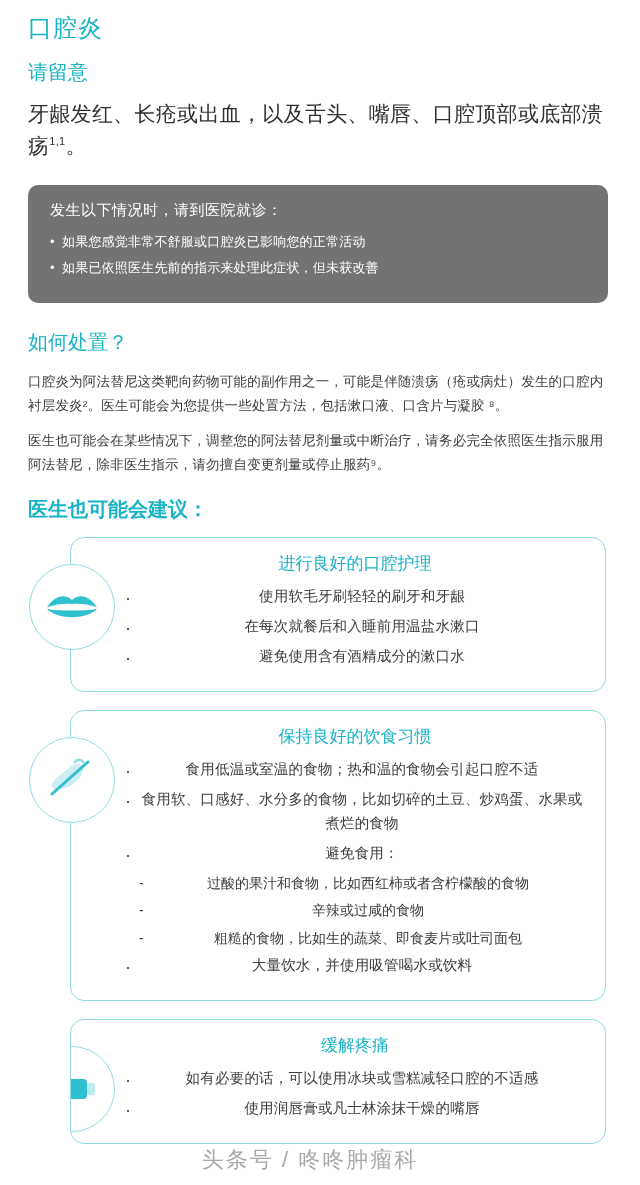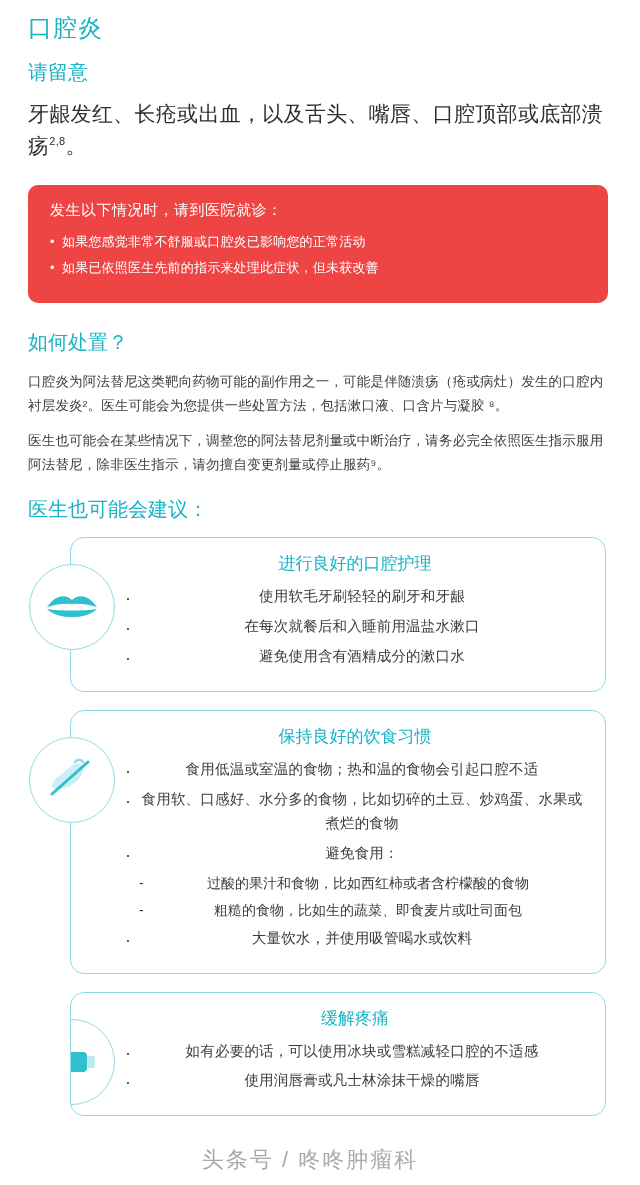--- a/index.html
+++ b/index.html
@@ -42,21 +42,21 @@
     line-height: 1.55;
     margin: 0 0 22px 0;
     letter-spacing: 0.3px;
   }
   .sup {
     font-size: 11px;
     vertical-align: super;
     color: #2f2f2f;
   }
   .callout {
-    background: #ef4444;
+    background: #737373;
     color: #ffffff;
     border-radius: 10px;
     padding: 16px 22px 18px 22px;
     margin: 0 4px 26px 0;
   }
   .callout-title {
     font-size: 15px;
     margin-bottom: 12px;
     letter-spacing: 0.5px;
   }
@@ -84,21 +84,21 @@
     font-size: 13.5px;
     line-height: 1.75;
     color: #3c3c3c;
     margin: 0 0 12px 0;
     letter-spacing: 0.2px;
   }
   .advice-heading {
     font-size: 20px;
     color: #18b3c4;
     margin: 20px 0 14px 0;
-    font-weight: normal;
+    font-weight: bold;
   }
   .card {
     position: relative;
     border: 1.5px solid #8fdbe3;
     border-radius: 14px;
     margin: 0 6px 18px 42px;
     padding: 14px 18px 16px 52px;
     min-height: 60px;
     box-sizing: border-box;
     text-align: center;
@@ -170,21 +170,21 @@
 </style>
 </head>
 <body>
 
 <div class="page">
 
   <h1 class="doc-title">口腔炎</h1>
 
   <h2 class="notice-heading">请留意</h2>
 
-  <p class="notice-body"><span>牙龈发红、长疮或出血，以及舌头、嘴唇、口腔顶部或底部溃疡</span><span class="sup">2,8</span><span>。</span></p>
+  <p class="notice-body"><span>牙龈发红、长疮或出血，以及舌头、嘴唇、口腔顶部或底部溃疡</span><span class="sup">1,1</span><span>。</span></p>
 
   <div class="callout">
     <div class="callout-title">发生以下情况时，请到医院就诊：</div>
     <div class="callout-item">如果您感觉非常不舒服或口腔炎已影响您的正常活动</div>
     <div class="callout-item">如果已依照医生先前的指示来处理此症状，但未获改善</div>
   </div>
 
   <h2 class="section-heading">如何处置？</h2>
   <p class="para">口腔炎为阿法替尼这类靶向药物可能的副作用之一，可能是伴随溃疡（疮或病灶）发生的口腔内衬层发炎²。医生可能会为您提供一些处置方法，包括漱口液、口含片与凝胶 ⁸。</p>
   <p class="para">医生也可能会在某些情况下，调整您的阿法替尼剂量或中断治疗，请务必完全依照医生指示服用阿法替尼，除非医生指示，请勿擅自变更剂量或停止服药⁹。</p>
@@ -210,20 +210,21 @@
         <path d="M30 8 C34 6, 38 8, 39 12 C40 18, 34 26, 26 30 C18 34, 10 34, 8 31 C6 28, 12 22, 20 16 C25 12, 28 9, 30 8 Z" fill="#cfeef3"></path>
         <path d="M31 6 C33 3, 37 3, 39 6" stroke="#8fdbe3" stroke-width="2.5" fill="none" stroke-linecap="round"></path>
         <line x1="8" y1="38" x2="44" y2="6" stroke="#2fc0cf" stroke-width="3" stroke-linecap="round"></line>
       </svg>
     </div>
     <div class="card-title">保持良好的饮食习惯</div>
     <div class="bullet">食用低温或室温的食物；热和温的食物会引起口腔不适</div>
     <div class="bullet">食用软、口感好、水分多的食物，比如切碎的土豆、炒鸡蛋、水果或煮烂的食物</div>
     <div class="bullet">避免食用：</div>
     <div class="subitem">过酸的果汁和食物，比如西红柿或者含柠檬酸的食物</div>
+    <div class="subitem">辛辣或过咸的食物</div>
     <div class="subitem">粗糙的食物，比如生的蔬菜、即食麦片或吐司面包</div>
     <div class="bullet">大量饮水，并使用吸管喝水或饮料</div>
   </div>
 
   <div class="card card-3">
     <div class="card-icon">
       <svg width="58" height="40" viewBox="0 0 58 40" aria-hidden="true">
         <rect x="4" y="12" width="10" height="16" rx="2" fill="#2fc0cf"></rect>
         <rect x="14" y="10" width="30" height="20" rx="4" fill="#2fc0cf"></rect>
         <rect x="44" y="14" width="8" height="12" rx="2" fill="#bfe9ef"></rect>

